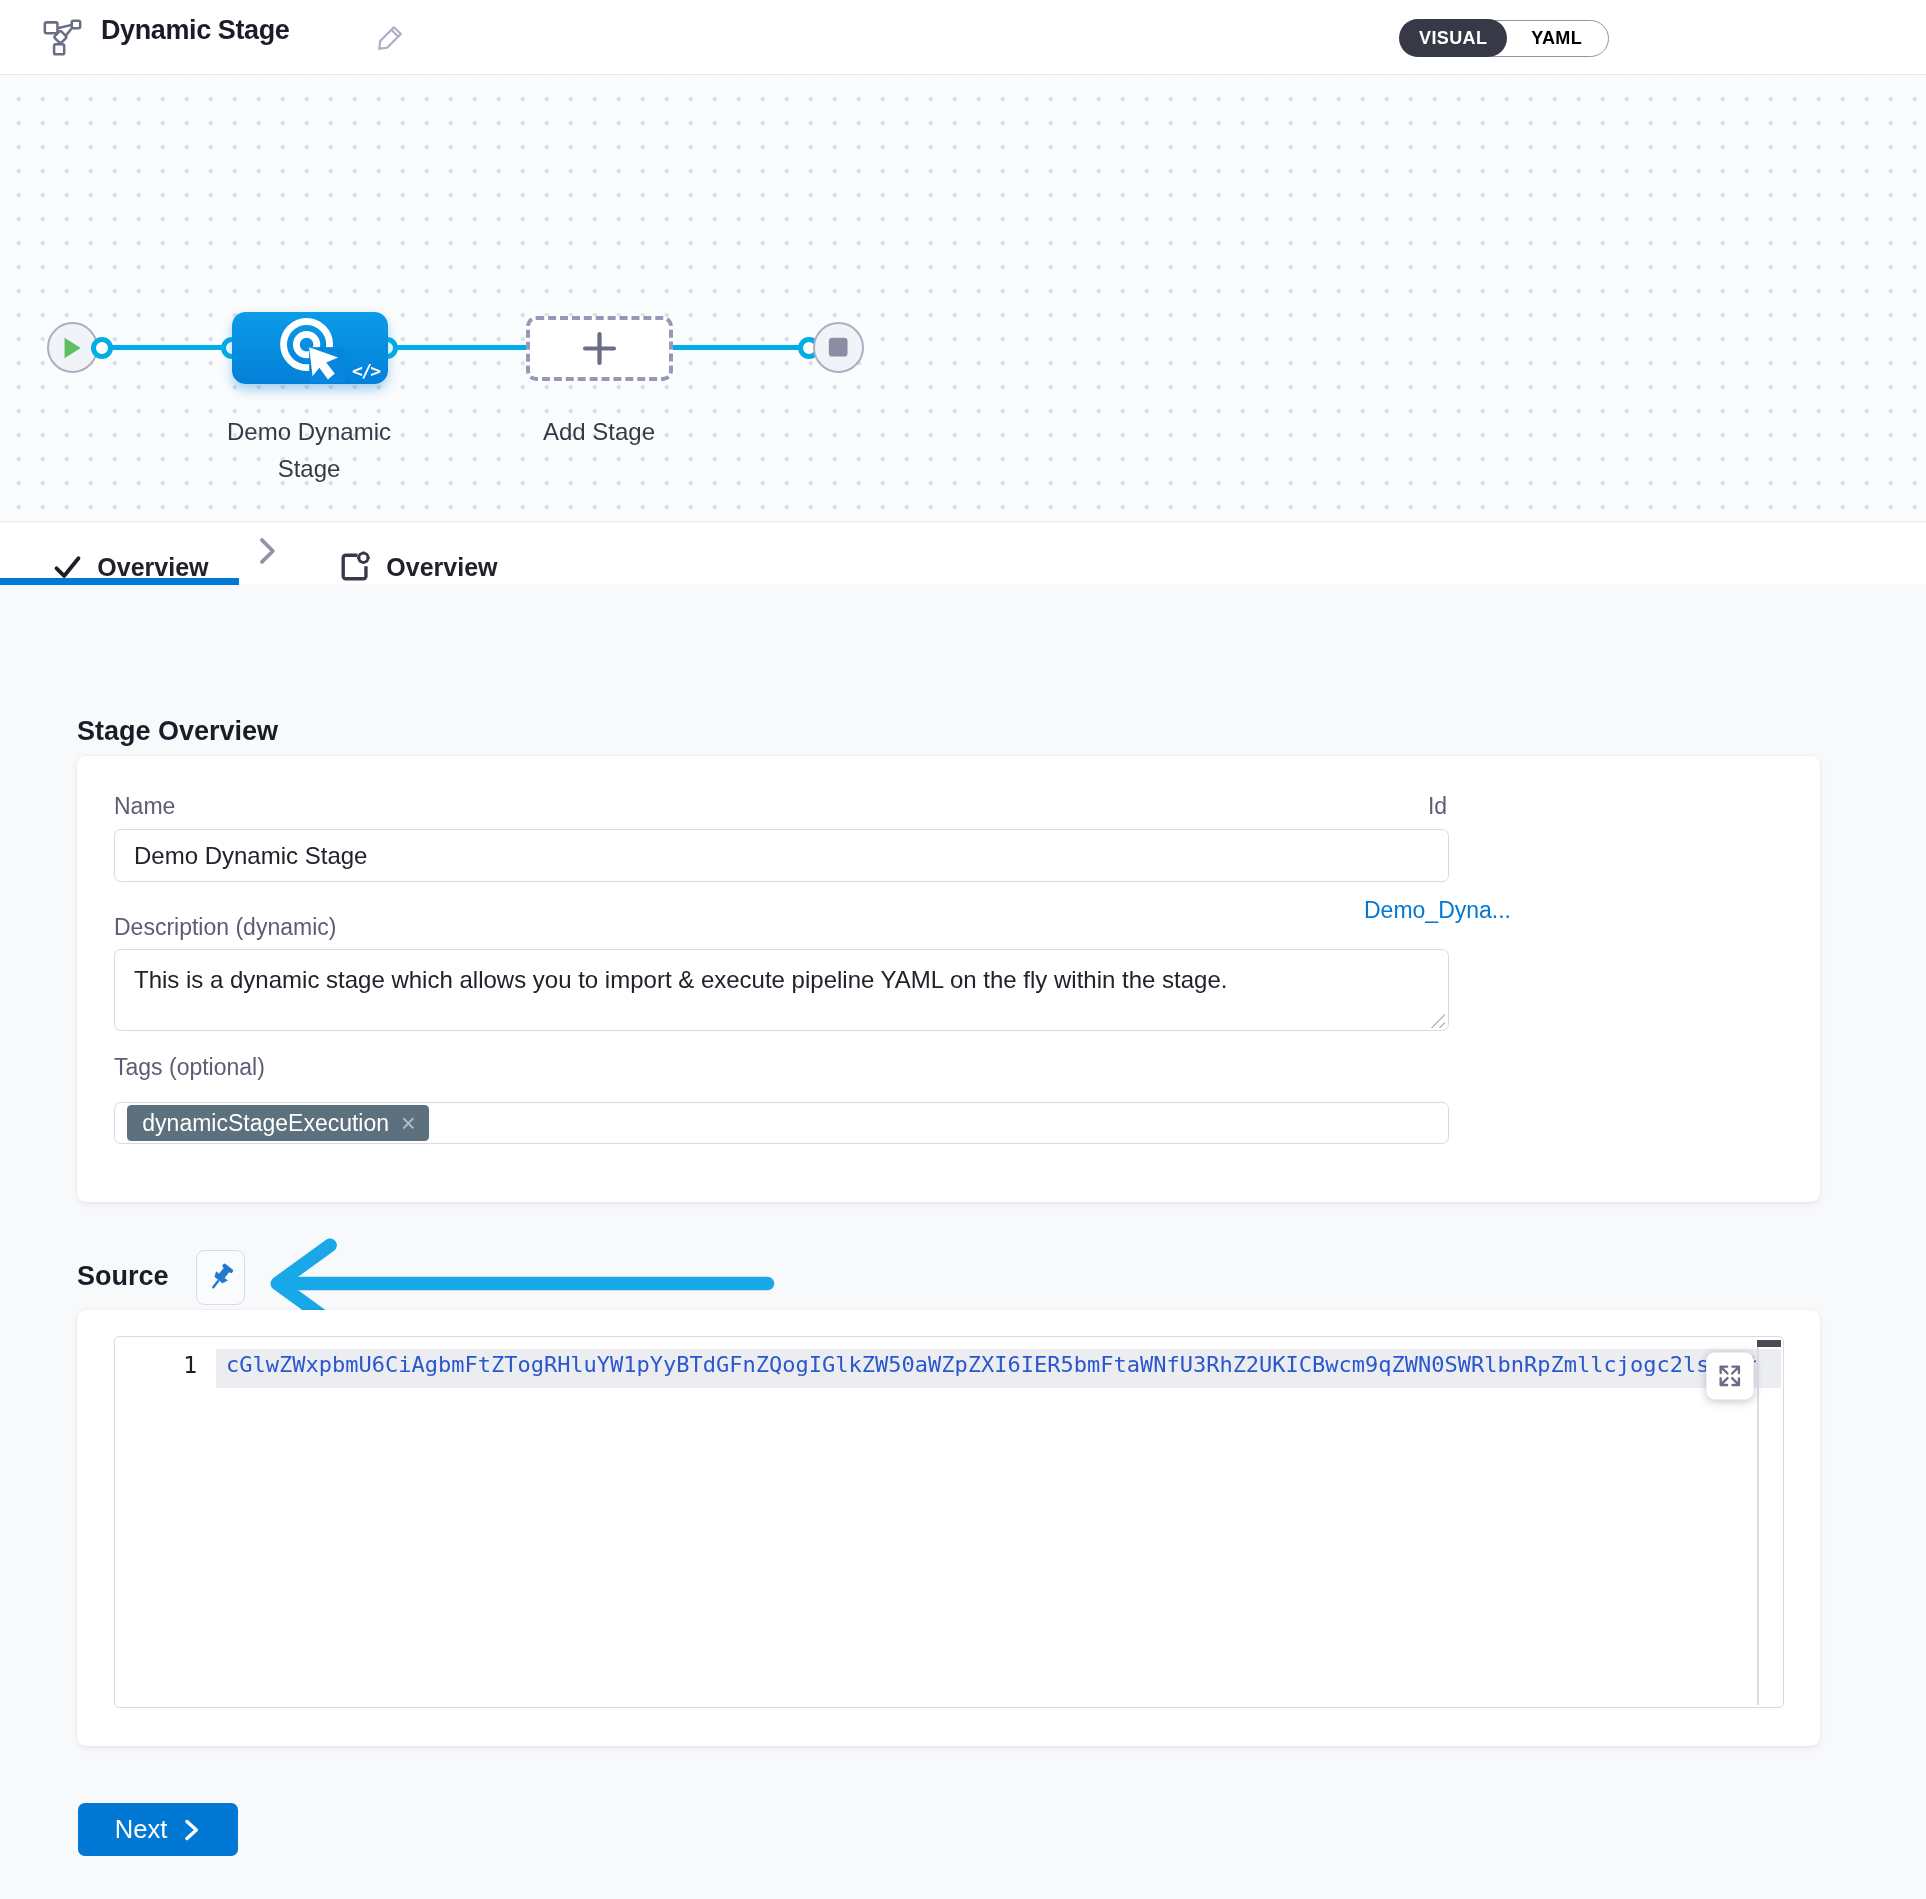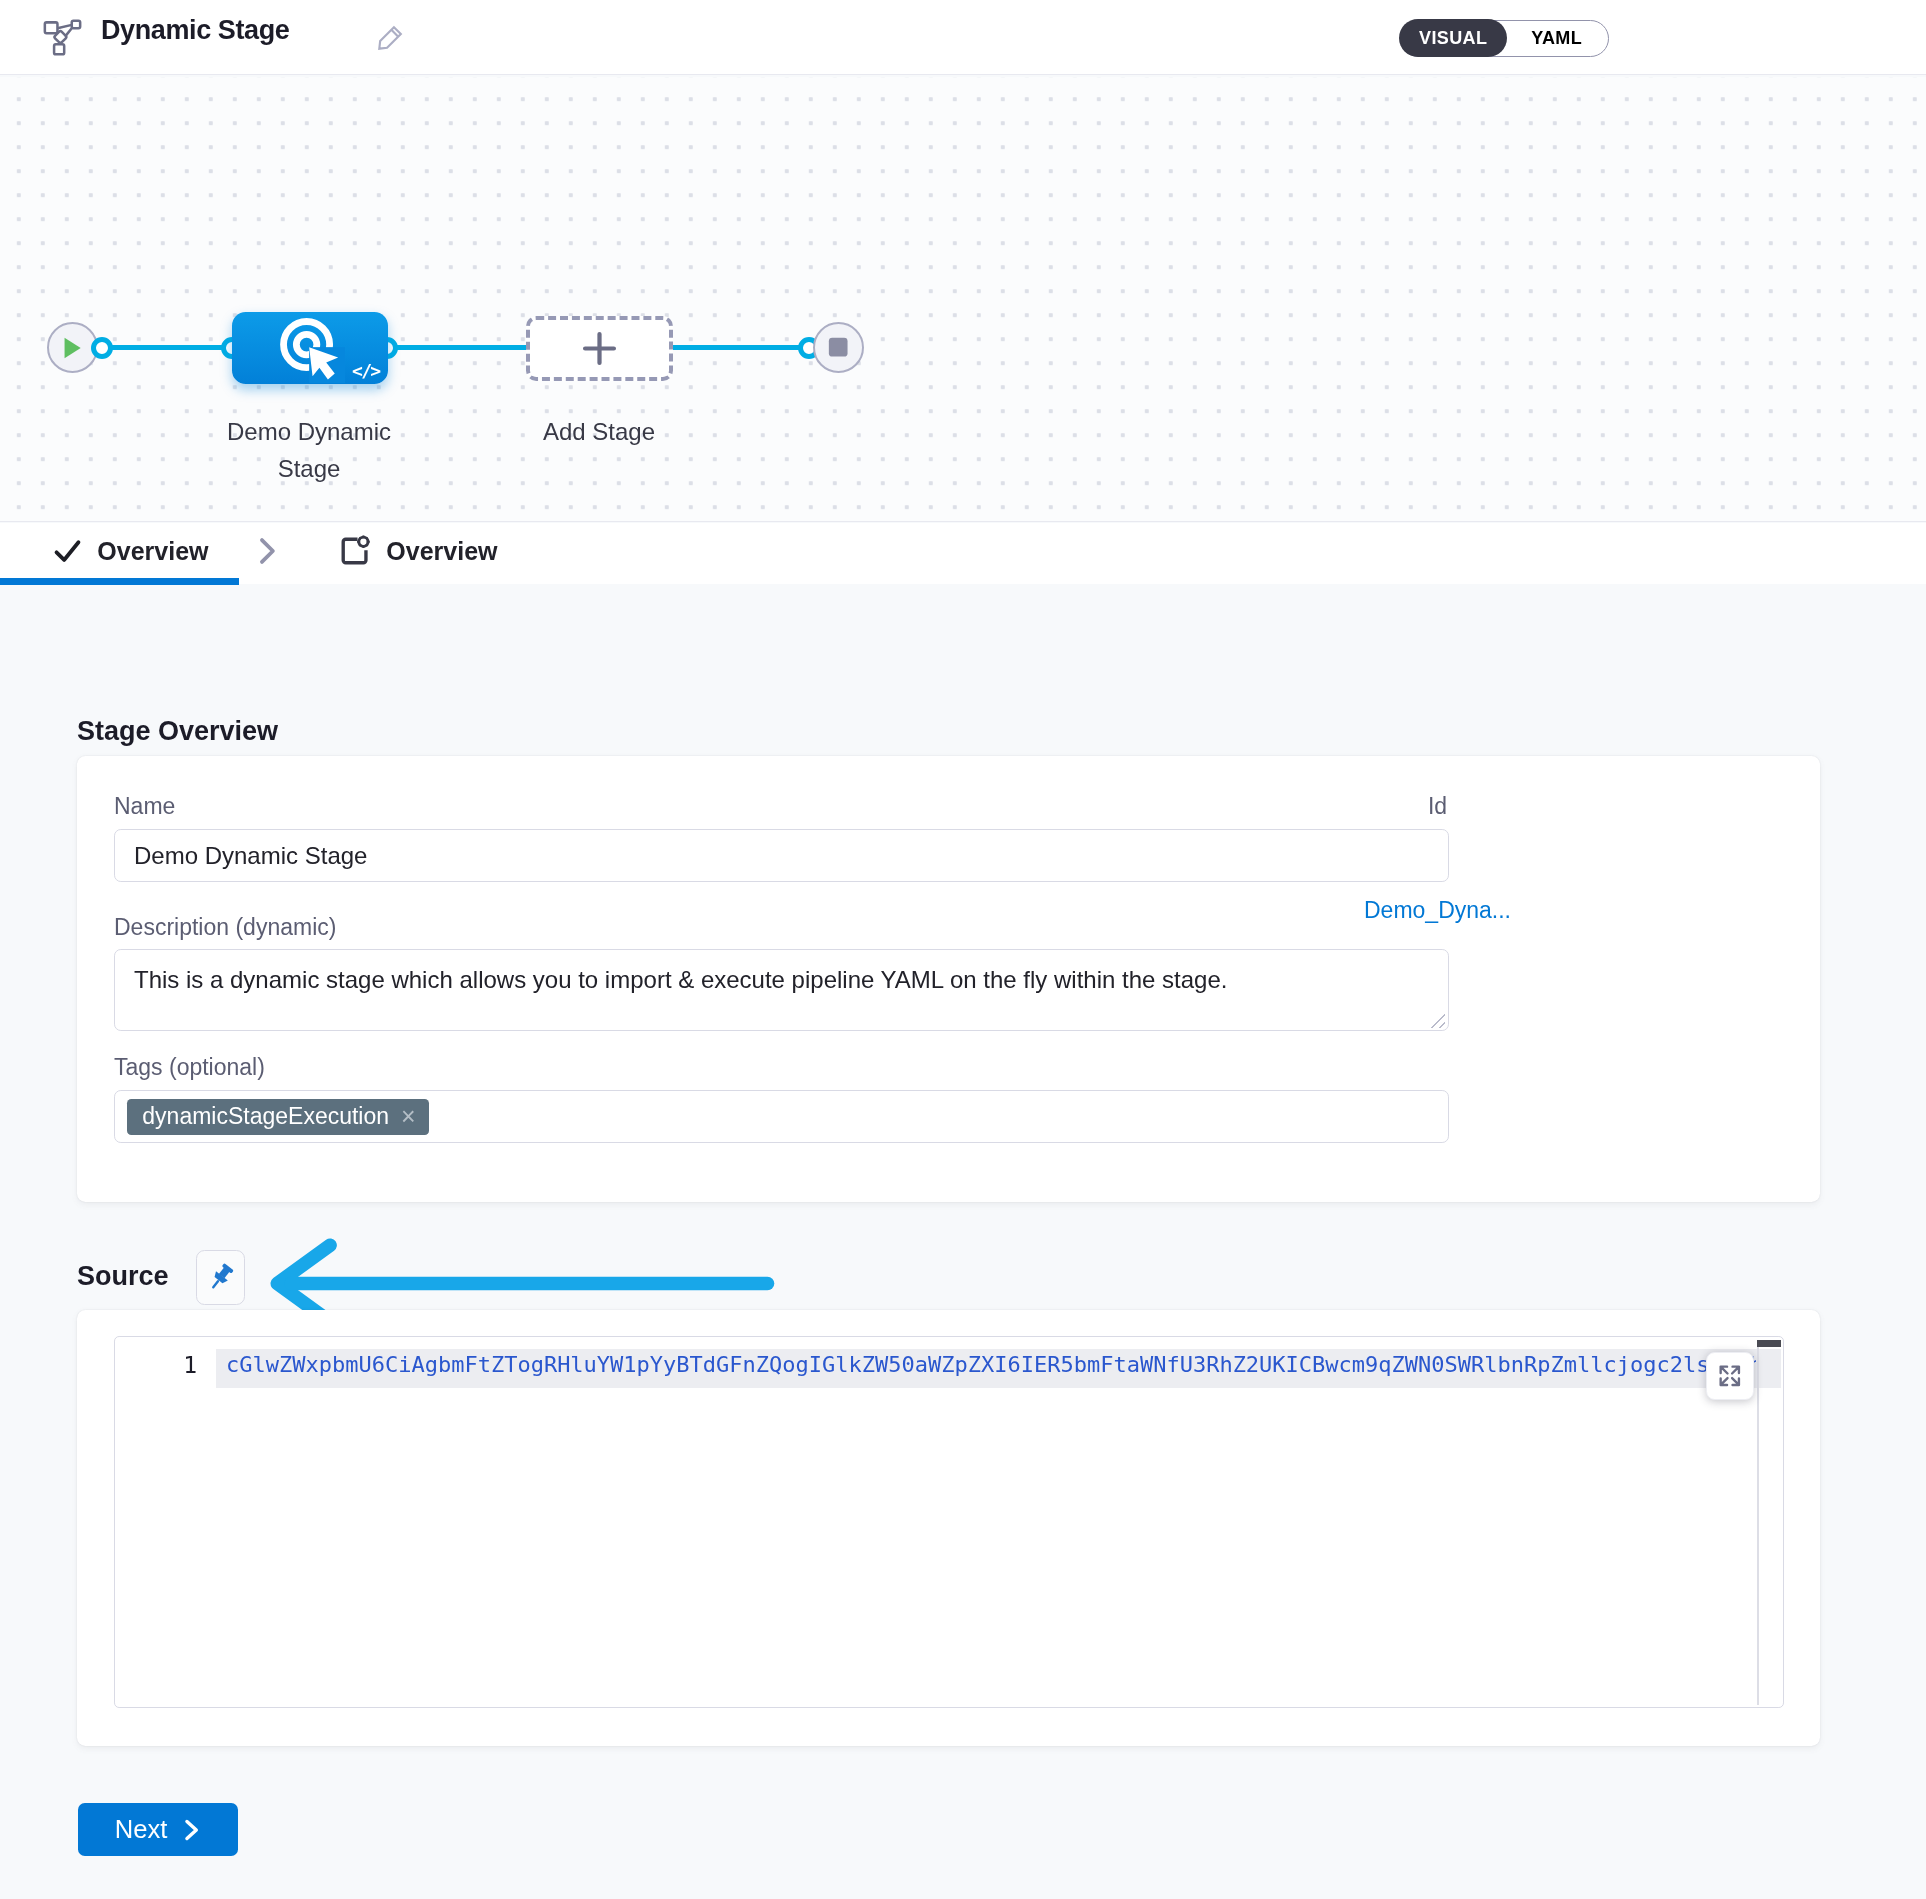--- a/index.html
+++ b/index.html
@@ -70,21 +70,21 @@
   .node-label {
     position:absolute; font-size:24px; line-height:37px; color:#383946; text-align:center;
   }
   .stage-label { left:207px; top:336px; width:204px; }
   .add-label   { left:514px; top:336px; width:170px; }
 
   
   .tabbar {
     position:absolute; left:0; top:523px; width:1927px; height:61px; background:#FFFFFF;
   }
-  .tab { position:absolute; top:0; height:56px; display:flex; align-items:center; gap:15.3px; cursor:pointer; }
+  .tab { position:absolute; top:16px; height:56px; display:flex; align-items:center; gap:15.3px; cursor:pointer; }
   .tab-overview { left:53px; }
   .tab-advanced { left:339px; }
   .tab-label { font-size:25px; font-weight:600; color:#22222A; }
   .tab-sep { position:absolute; left:256px; top:12px; }
   .tab-underline {
     position:absolute; left:0; top:55px; width:239px; height:6.8px; background:#0278D5;
   }
 
   
   .section-heading { position:absolute; font-size:27px; font-weight:bold; color:#1C1C28; }
@@ -115,21 +115,21 @@
     clip-path:polygon(100% 0, 100% 100%, 0 100%);
   }
   .id-row {
     position:absolute; right:309px; top:37px; display:flex; align-items:center; gap:8.5px;
     font-size:23px;
     flex-direction:column;
   }
   .id-label { color:#5B5D72; }
   .id-value { color:#0278D5; cursor:pointer; }
   .tags-input {
-    position:absolute; left:37px; top:334px; width:1335px; height:53px;
+    position:absolute; left:37px; top:346px; width:1335px; height:42px;
     border:1.7px solid #D9DAE5; border-radius:6.8px; background:#FFFFFF;
     display:flex; align-items:center; padding:0 12px;
   }
   .tag-chip {
     display:inline-flex; align-items:center; gap:12px; height:36px;
     background:#5C707E; color:#FFFFFF; border-radius:4.3px; padding:0 13.6px 0 15.3px;
     font-size:23px;
   }
   .tag-remove { color:#B4BEC6; font-size:25px; cursor:pointer; line-height:1; }
 

